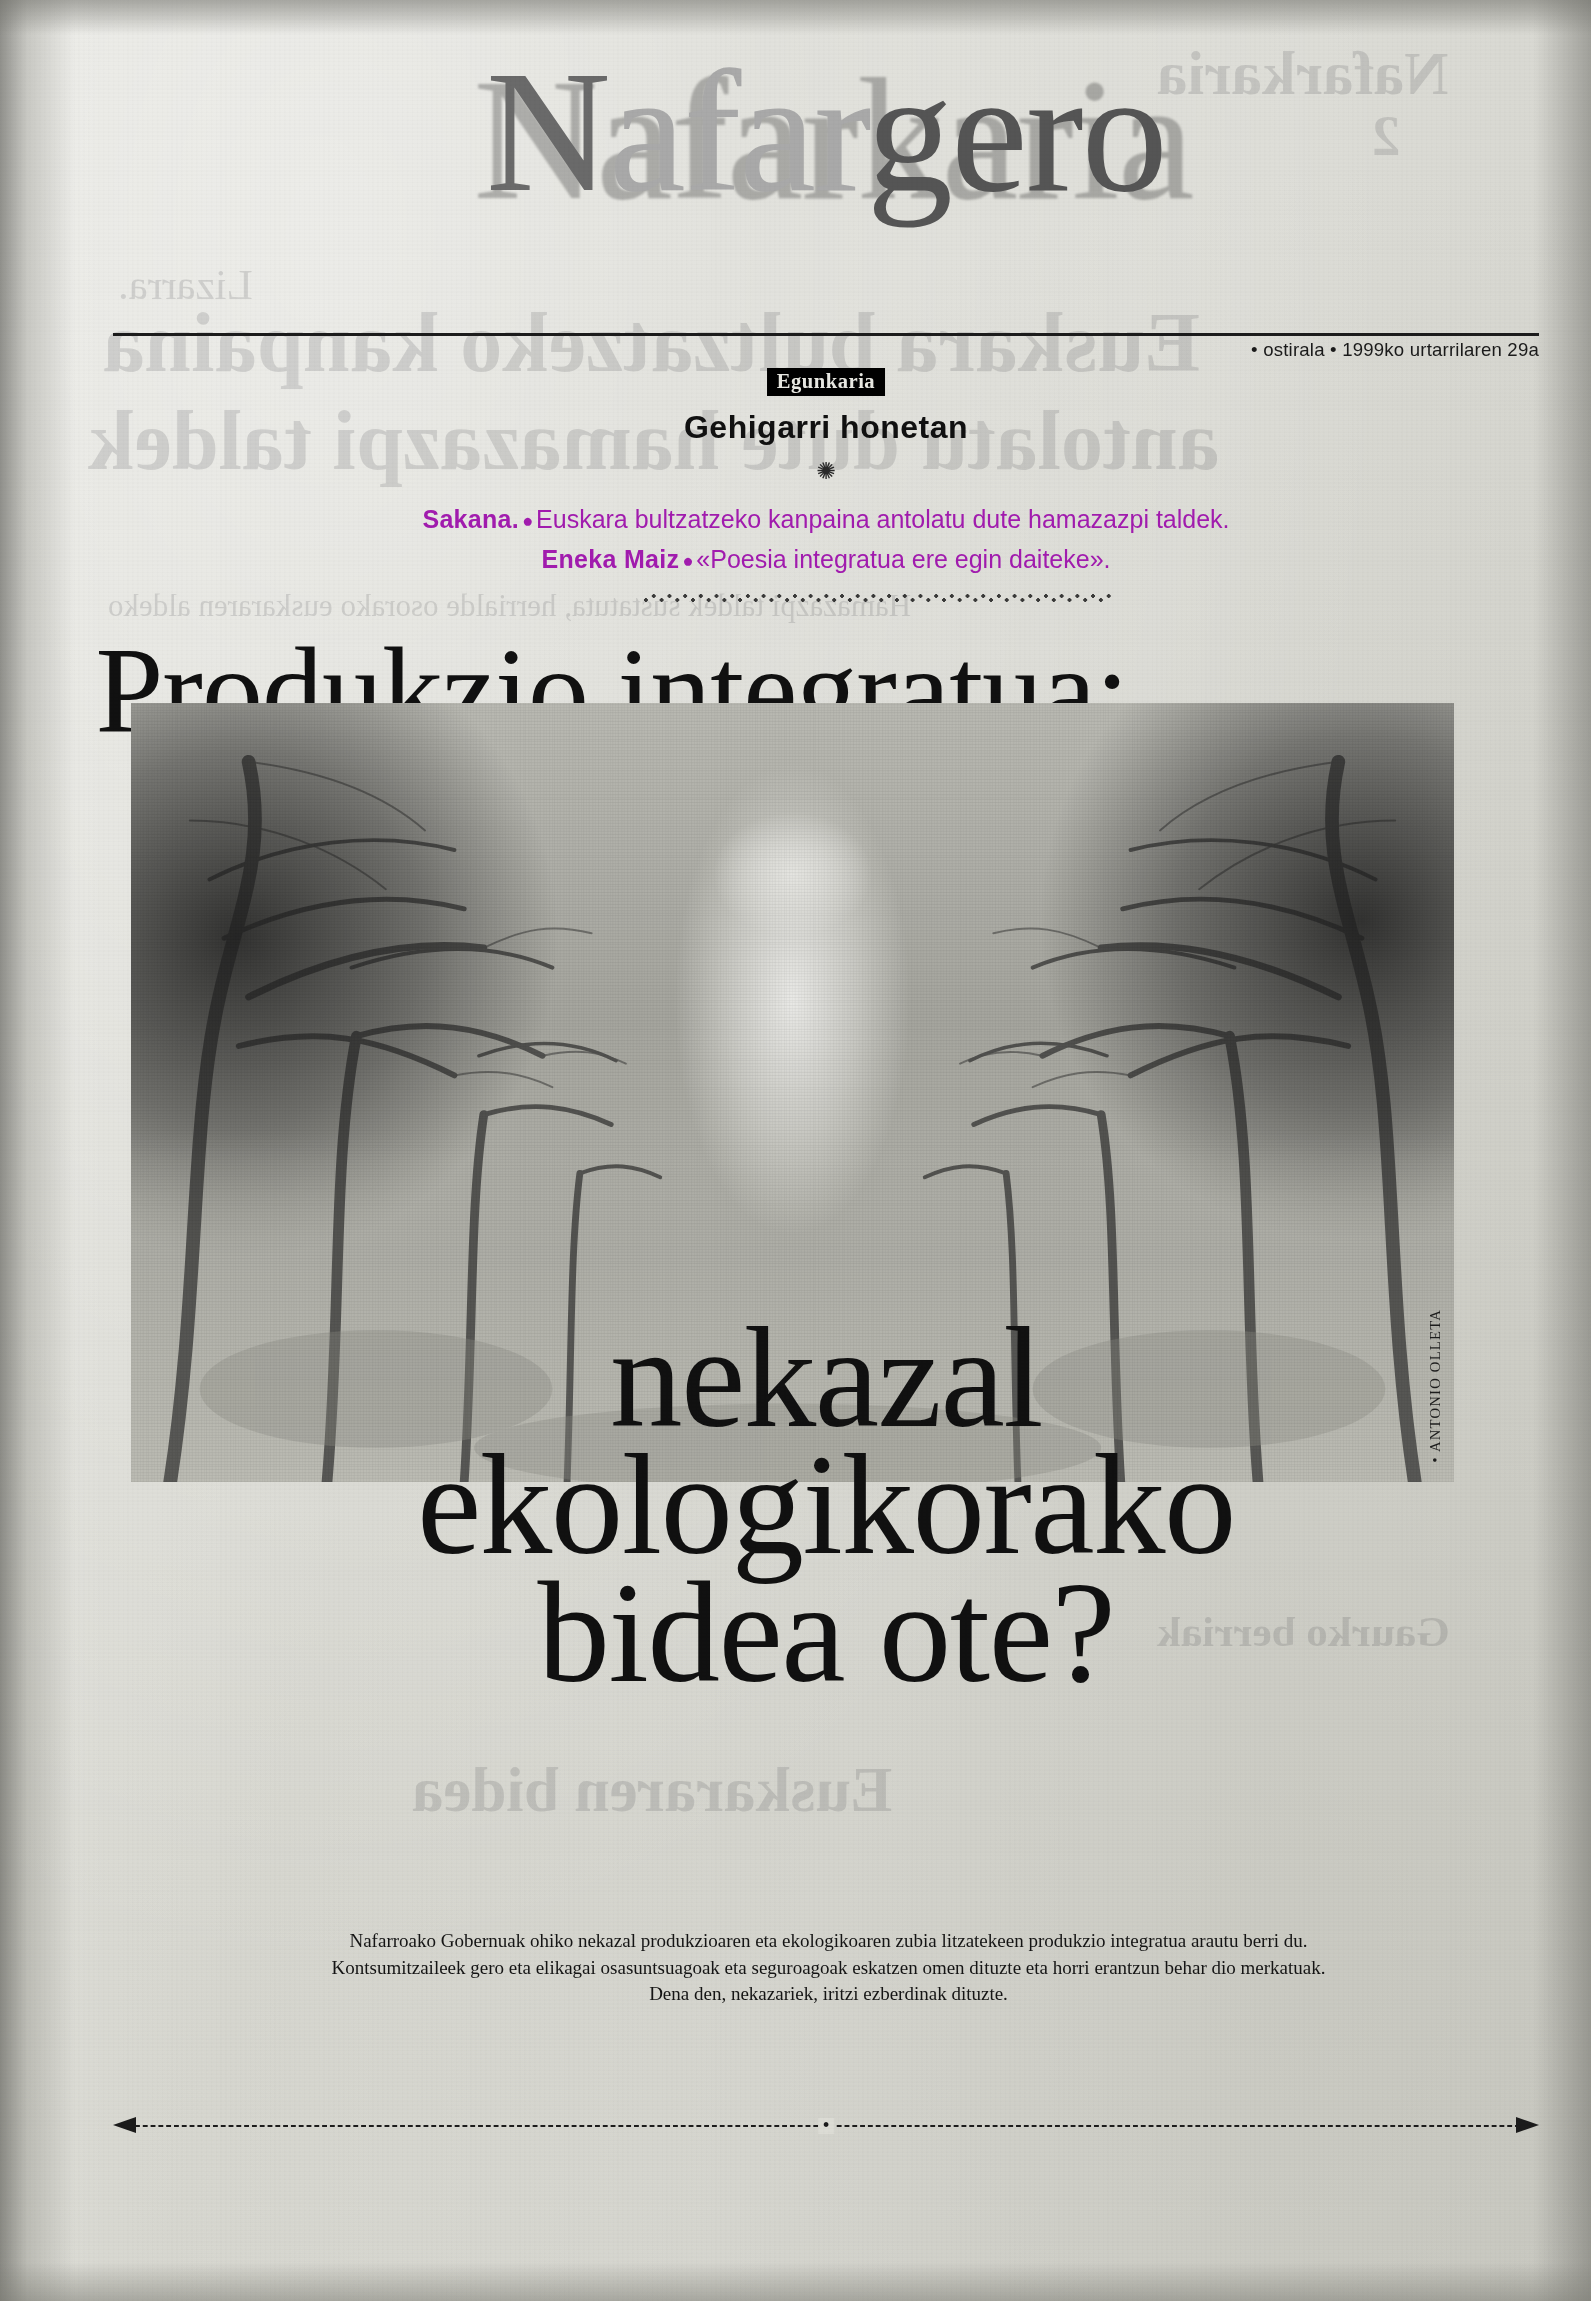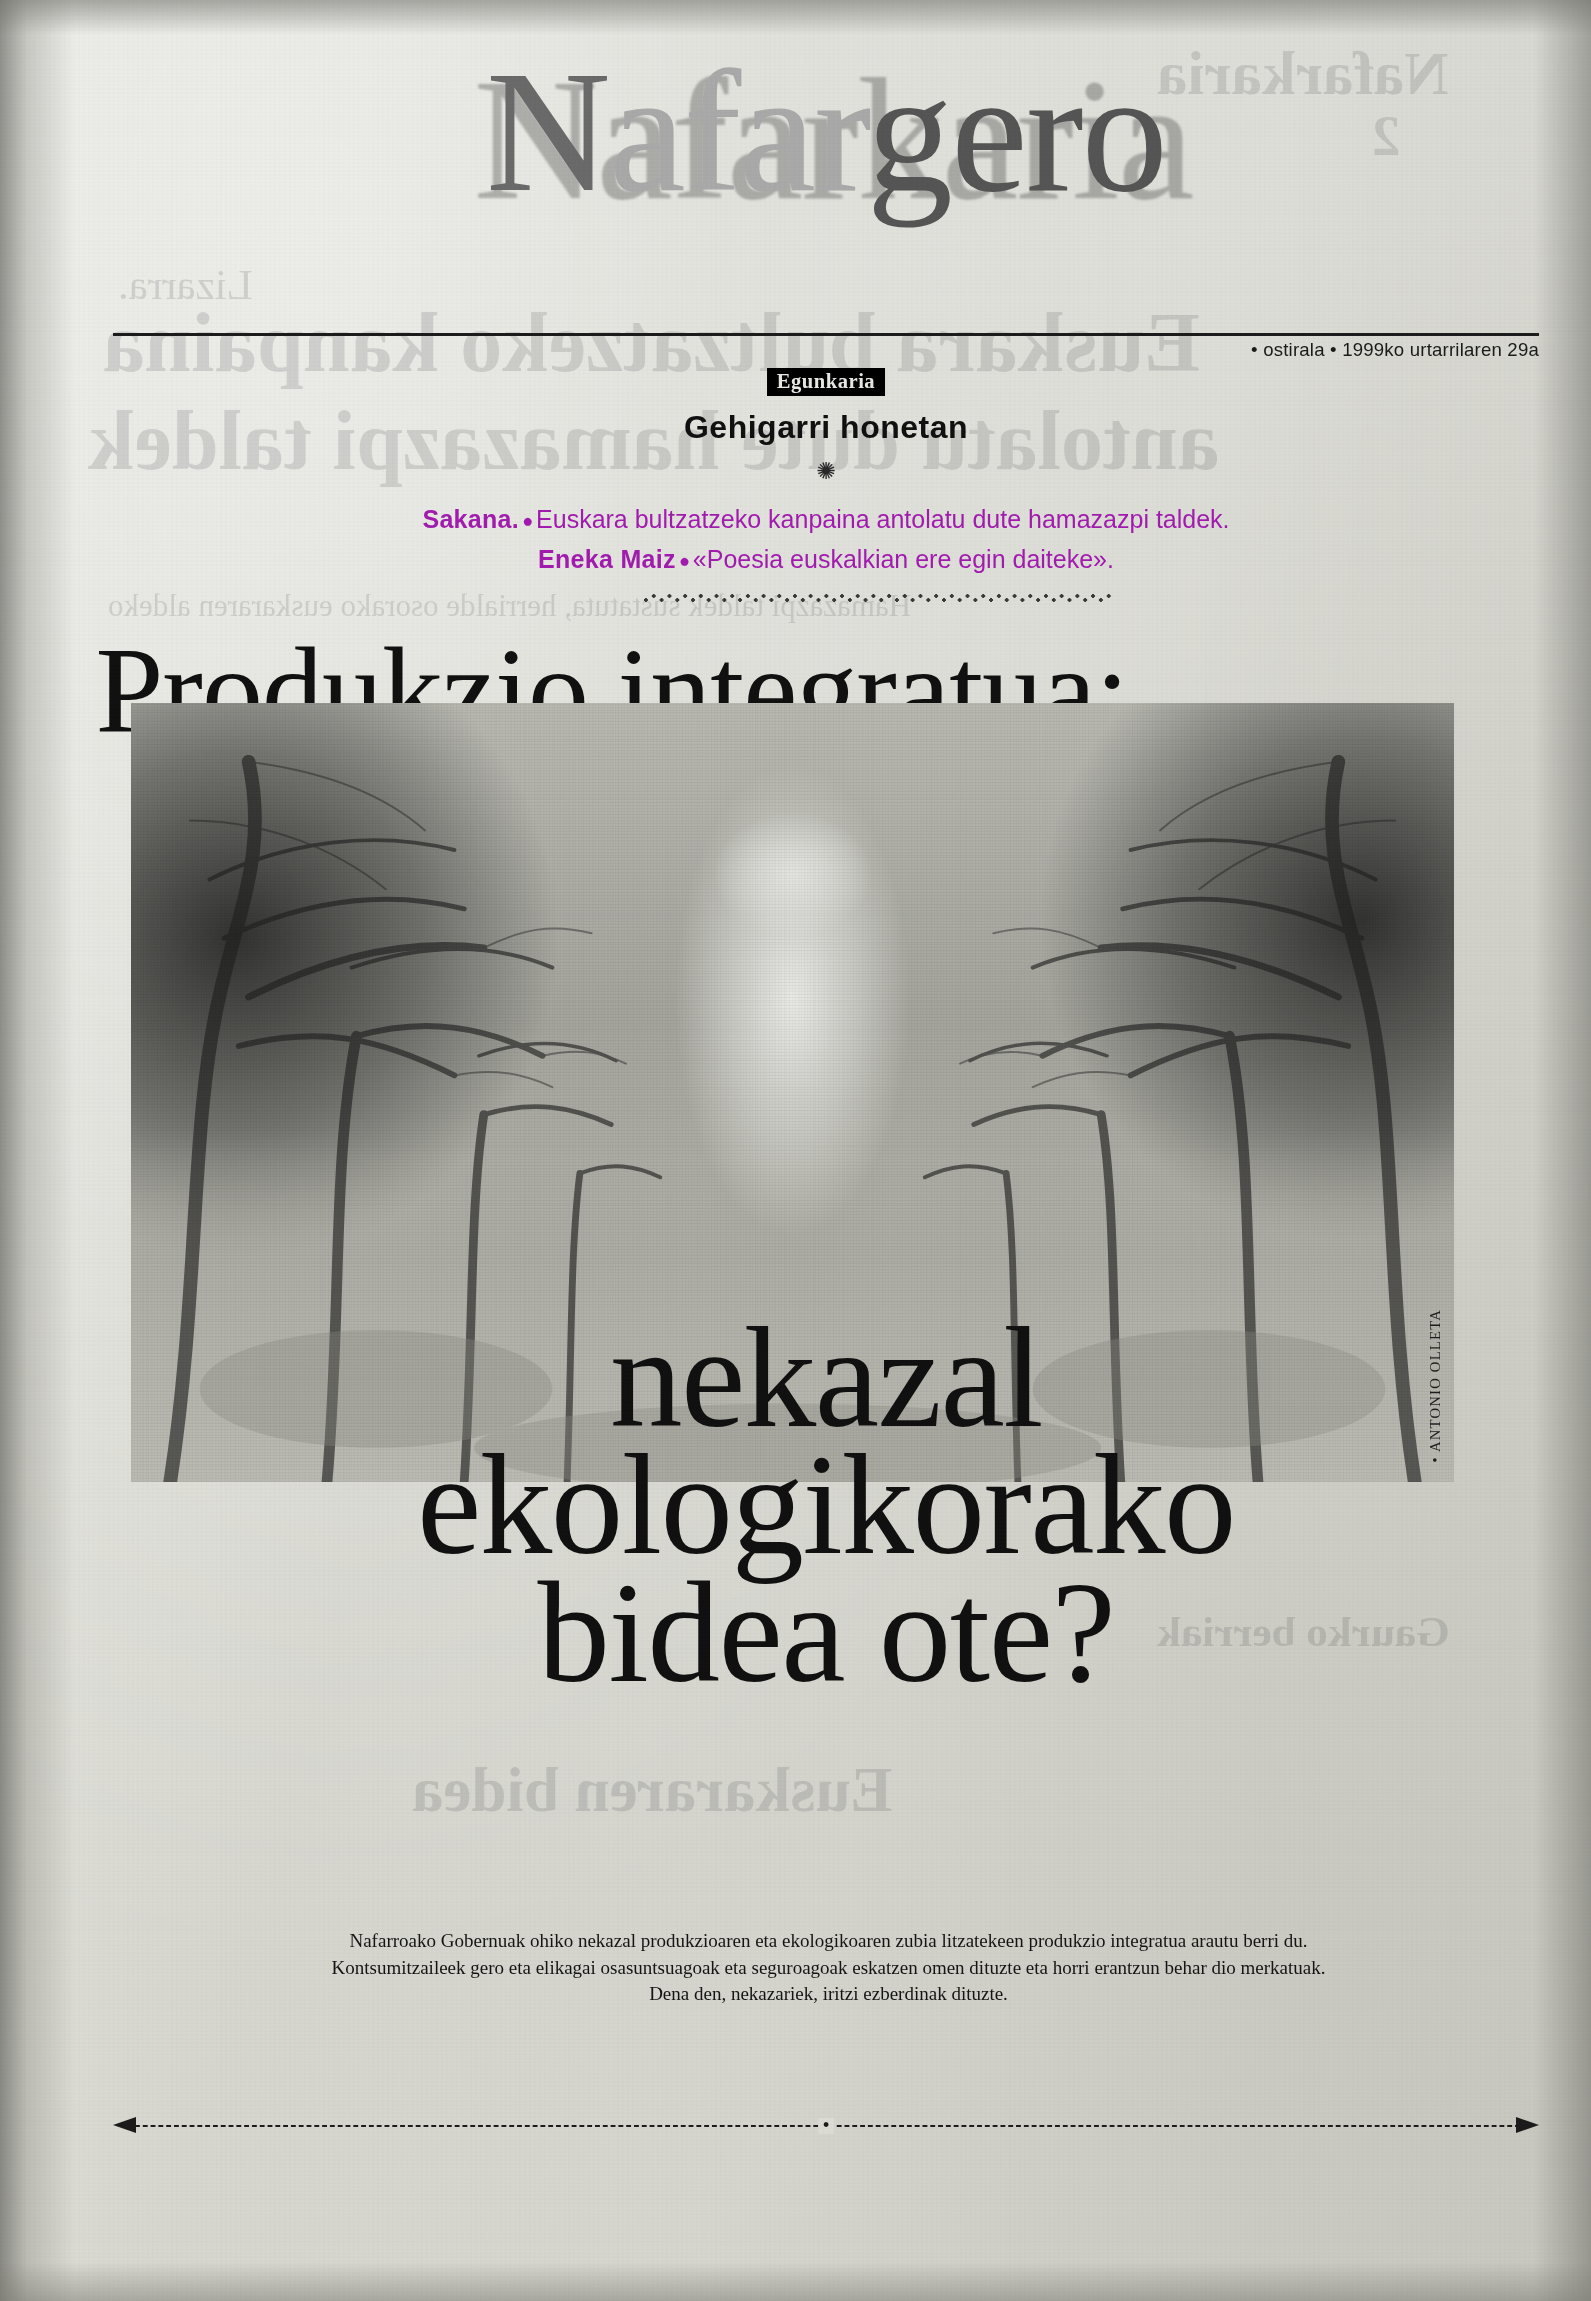--- a/index.html
+++ b/index.html
@@ -365,21 +365,21 @@
 
     <div class="gehigarri" style="top:382px;">Gehigarri honetan</div>
 
     <div class="dingbat" style="top:433px;">✺</div>
 
     <div class="toc-line" style="top:478px;">
       <span class="lead">Sakana.</span><span class="bulletdot">●</span><span>Euskara bultzatzeko kanpaina antolatu dute hamazazpi taldek.</span>
     </div>
 
     <div class="toc-line" style="top:518px;">
-      <span class="lead">Eneka Maiz</span><span class="bulletdot">●</span><span>«Poesia euskalkian ere egin daiteke».</span>
+      <span class="lead">Eneka Maiz</span><span class="bulletdot">●</span><span>«Poesia integratua ere egin daiteke».</span>
     </div>
 
     <div class="wavyrule" style="left:529px; top:567px; width:470px;"></div>
 
     <div class="headline hl-1">Produkzio integratua:</div>
 
     <div class="photo-wrap">
       <div class="photo"></div>
       <svg class="branches" viewBox="0 0 1350 795" preserveAspectRatio="none">
         <g stroke="#222" fill="none" stroke-linecap="round" opacity="0.85">

